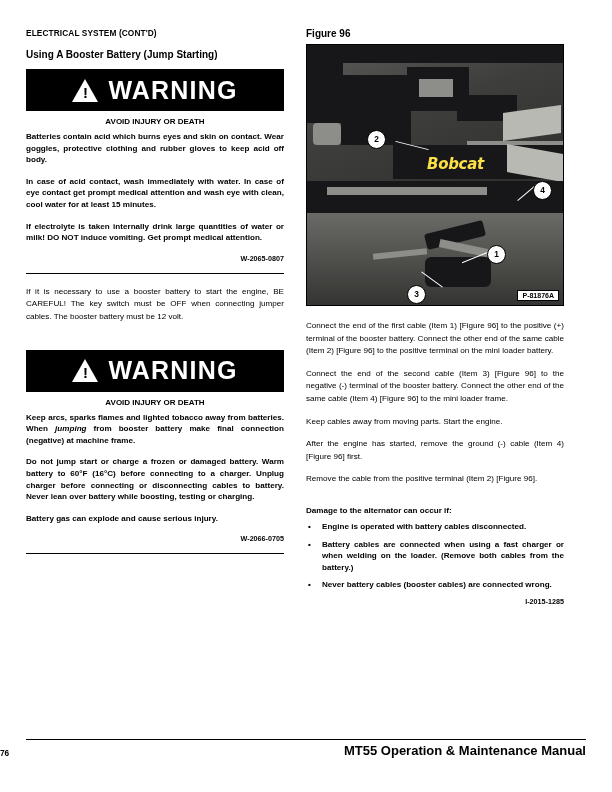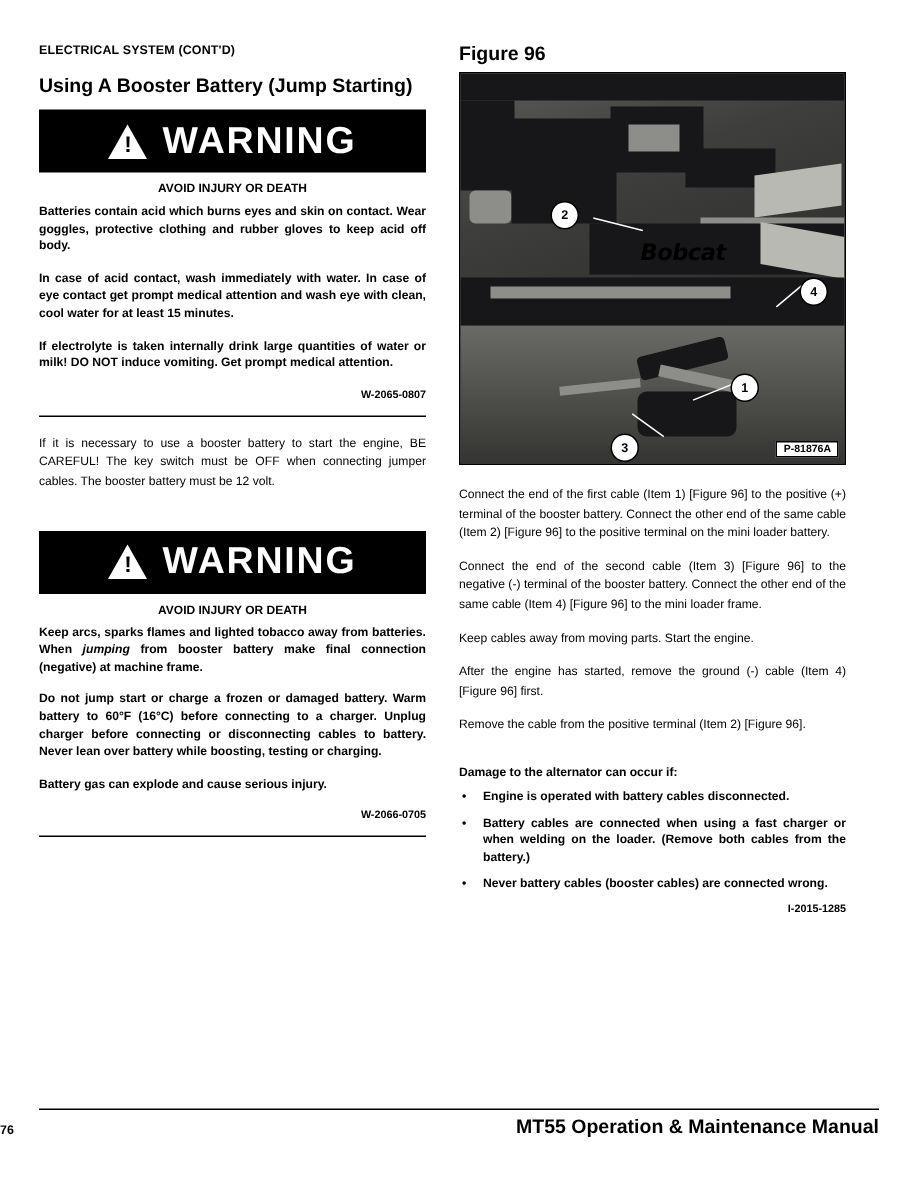--- a/index.html
+++ b/index.html
@@ -33,21 +33,21 @@
     top: 28px;
     width: 258px;
   }
   .sec-title {
     font-size: 8.3px;
     font-weight: bold;
     letter-spacing: 0.1px;
     margin-bottom: 11px;
   }
   .sub-title {
-    font-size: 13px;
+    font-size: 10px;
     font-weight: bold;
     margin-bottom: 9px;
   }
   .warnbox {
     background: #000000;
     color: #ffffff;
     height: 42px;
     display: flex;
     align-items: center;
     justify-content: center;
@@ -102,21 +102,21 @@
     text-align: right;
     font-size: 7.2px;
     font-weight: bold;
     margin-top: 2px;
   }
   .rule {
     border-bottom: 1px solid #000;
     margin: 10px 0 12px 0;
   }
   .fig-label {
-    font-size: 13px;
+    font-size: 10px;
     font-weight: bold;
     margin-bottom: 5px;
   }
   .photo {
     width: 256px;
     height: 260px;
     border: 1px solid #000;
     position: relative;
     background: #6e6e6e;
     overflow: hidden;
@@ -167,21 +167,21 @@
     right: 4px;
     bottom: 4px;
     background: #ffffff;
     border: 1px solid #000;
     font-size: 7px;
     font-weight: bold;
     padding: 1px 4px;
   }
   .bobcat-logo {
     position: absolute;
-    color: #000000;
+    color: #fde047;
     font-family: "DejaVu Sans", sans-serif;
     font-style: italic;
     font-weight: bold;
     font-size: 15px;
     letter-spacing: -0.3px;
   }
   .impbox {
     background: #000000;
     color: #ffffff;
     height: 40px;

